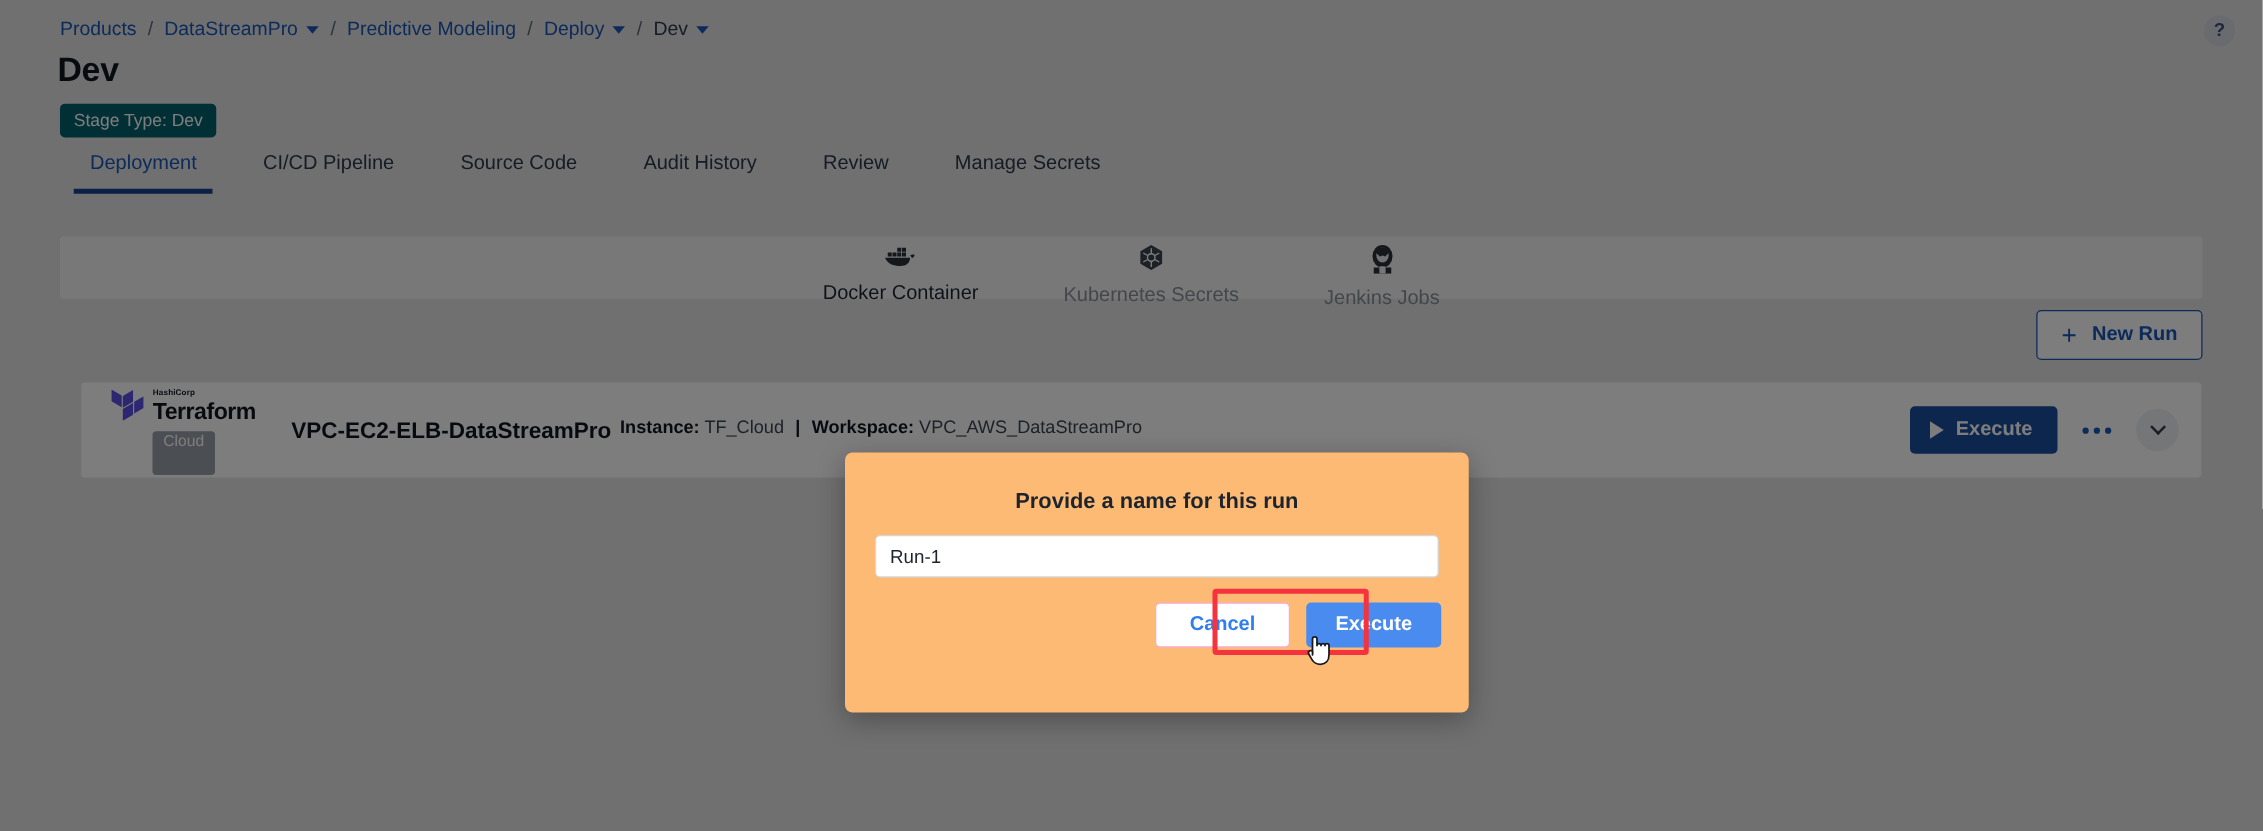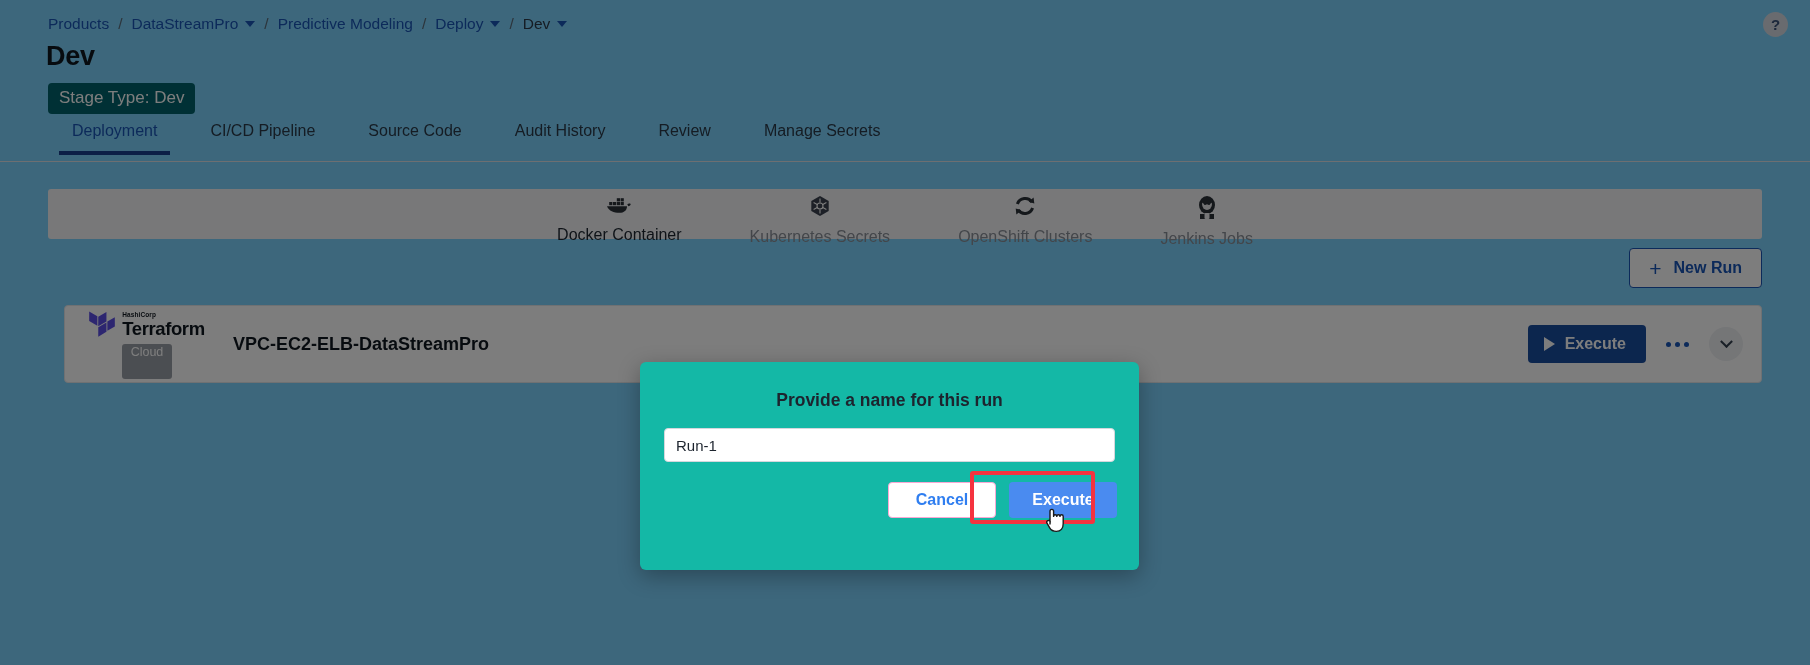--- a/index.html
+++ b/index.html
@@ -7,21 +7,21 @@
     margin: 0; padding: 0;
     width: 1810px; height: 665px;
     overflow: hidden;
     font-family: "Liberation Sans", sans-serif;
     background: #ffffff;
   }
 
   
   #page {
     position: absolute; inset: 0;
-    background: #7dd3fc;
+    background: #e5e5e5;
   }
 
   
   .breadcrumb {
     position: absolute; left: 48px; top: 14px;
     display: flex; align-items: center; gap: 0px;
     font-size: 15.5px; line-height: 20px;
   }
   .crumb {
     color: #1a56b8; text-decoration: none; white-space: nowrap;
@@ -47,21 +47,21 @@
 
   
   .page-title {
     position: absolute; left: 46px; top: 41px;
     font-size: 27px; font-weight: bold; color: #101820;
     letter-spacing: -0.2px;
   }
   .stage-badge {
     position: absolute; left: 48px; top: 83px;
     background: #00626c; color: #ffffff;
-    font-size: 17px; padding: 5px 11px 6px;
+    font-size: 14px; padding: 5px 11px 6px;
     border-radius: 4px;
   }
 
   
   .tabbar {
     position: absolute; left: 0; right: 0; top: 117px;
     height: 45px;
     border-bottom: 1px solid #dfe3e8;
     display: flex; align-items: flex-start;
     padding-left: 72px;
@@ -178,23 +178,23 @@
     border-right: 2px solid #33404f; border-bottom: 2px solid #33404f;
     transform: rotate(45deg) translate(-2px,-2px);
   }
 
   
   #scrim {
     position: absolute; inset: 0;
     background: rgba(0,0,0,.51);
   }
   .modal {
-    position: absolute; left: 640px; top: 362px;
+    position: absolute; left: 676px; top: 362px;
     width: 499px; height: 208px;
-    background: #14b8a6; border-radius: 6px;
+    background: #fdba74; border-radius: 6px;
     box-shadow: 0 6px 22px rgba(0,0,0,.30);
   }
   .modal-title {
     position: absolute; left: 0; right: 0; top: 28px;
     text-align: center;
     font-size: 17.5px; font-weight: bold; color: #1d242e;
   }
   .modal-input {
     position: absolute; left: 24px; top: 66px;
     width: 451px; height: 34px;
@@ -299,33 +299,20 @@
           <polygon points="11,1 19.7,6 19.7,16 11,21 2.3,16 2.3,6" fill="#3c4350"></polygon>
           <g stroke="#ffffff" stroke-width="1.1" fill="none">
             <circle cx="11" cy="11" r="3"></circle>
             <path d="M11 3.5v4M11 14.5v4M4.6 7.4l3.6 2M13.8 12.6l3.6 2M17.4 7.4l-3.6 2M8.2 12.6l-3.6 2"></path>
           </g>
         </svg>
       </span>
       <span>Kubernetes Secrets</span>
     </div>
 
-    <div class="provider">
-      <span>
-        <svg width="24" height="22" viewBox="0 0 24 22">
-          <g fill="none" stroke="#2b3138" stroke-width="3">
-            <path d="M19 7.2A8.2 8.2 0 0 0 4.4 9"></path>
-            <path d="M5 14.8A8.2 8.2 0 0 0 19.6 13"></path>
-          </g>
-          <polygon points="20.6,2.6 21.3,8.6 15.6,6.8" fill="#2b3138"></polygon>
-          <polygon points="3.4,19.4 2.7,13.4 8.4,15.2" fill="#2b3138"></polygon>
-        </svg>
-      </span>
-      <span>OpenShift Clusters</span>
-    </div>
 
 
     <div class="provider">
       <span>
         <svg width="22" height="24" viewBox="0 0 22 24">
           <ellipse cx="11" cy="10" rx="8" ry="9" fill="#2b3138"></ellipse>
           <ellipse cx="11" cy="9" rx="5" ry="6" fill="#e8e8ea"></ellipse>
           <ellipse cx="11" cy="6.2" rx="5.4" ry="3.4" fill="#2b3138"></ellipse>
           <circle cx="9" cy="9" r="1.1" fill="#2b3138"></circle>
           <circle cx="13" cy="9" r="1.1" fill="#2b3138"></circle>
@@ -358,20 +345,27 @@
         <span class="tf-wordmark">
           <span class="tf-hashicorp">HashiCorp</span>
           <span class="tf-name">Terraform</span>
         </span>
       </div>
       <span class="tf-cloud">Cloud</span>
     </div>
 
     <div class="card-text">
       <div class="card-title">VPC-EC2-ELB-DataStreamPro</div>
+      <div class="card-sub">
+        <b>Instance:</b>
+        <span>TF_Cloud</span>
+        <span class="pipe">|</span>
+        <b>Workspace:</b>
+        <span>VPC_AWS_DataStreamPro</span>
+      </div>
     </div>
 
     <div class="card-actions">
       <div class="exec-btn">
         <span class="play"></span>
         <span>Execute</span>
       </div>
       <div class="dots">
           <i></i>
           <i></i>

